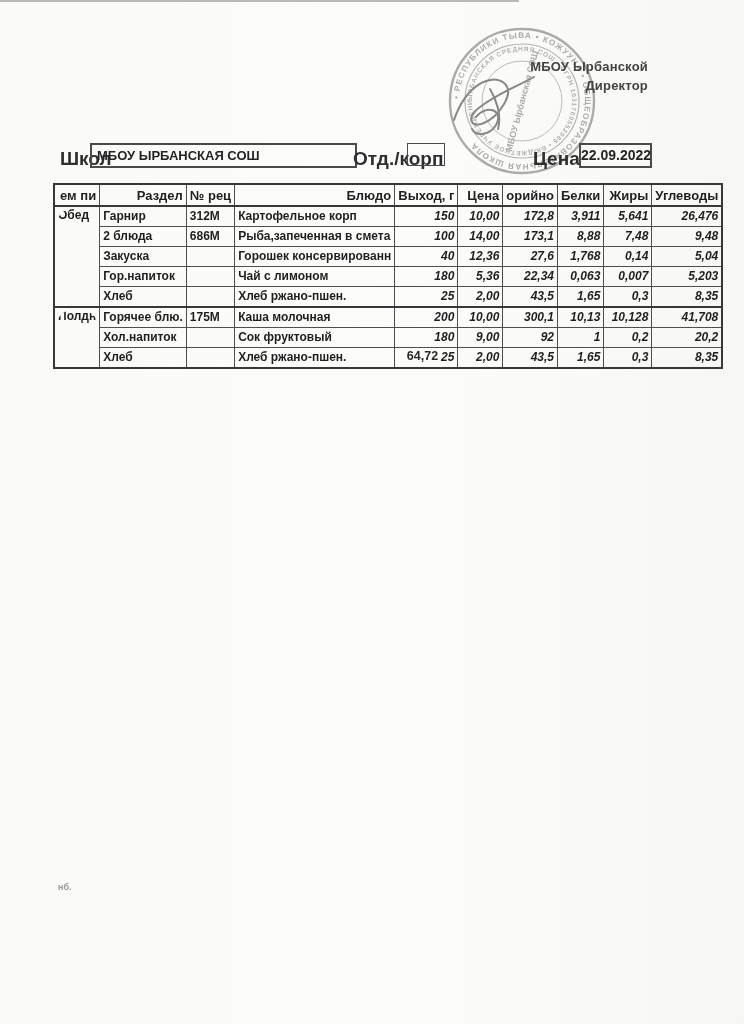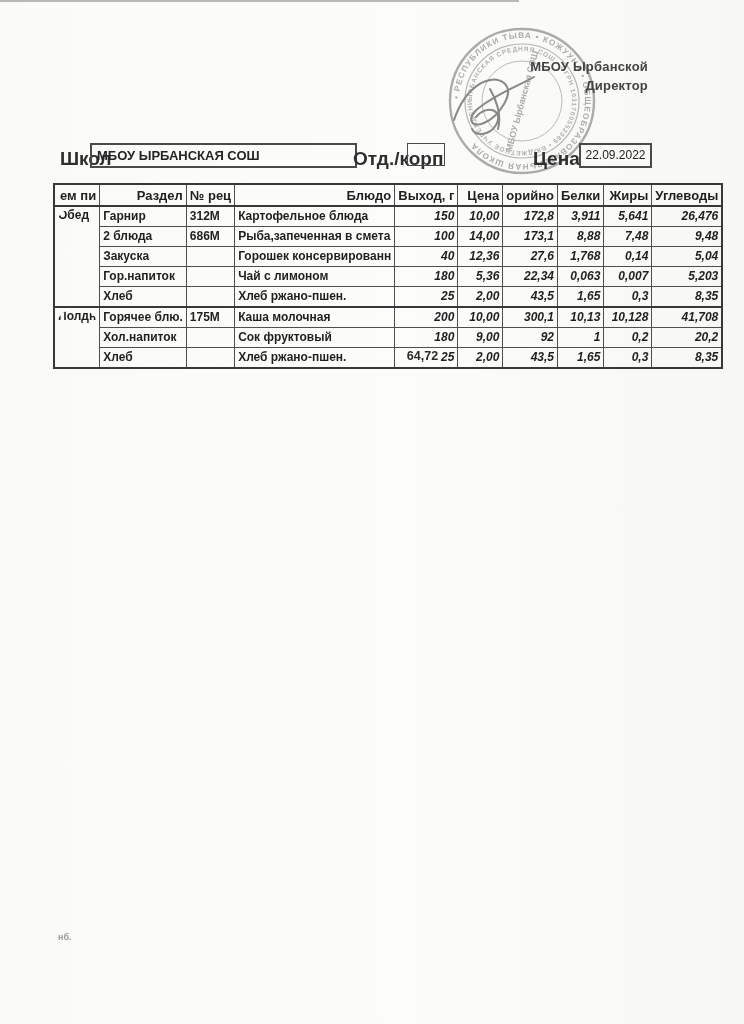--- a/index.html
+++ b/index.html
@@ -28,21 +28,21 @@
   .formrow{position:absolute;left:0;top:0;width:744px;}
   .lbl{position:absolute;color:#2e2e2e;font-size:19px;font-weight:700;}
   .school-label{left:60px;top:148px;}
   .dept-label{left:353px;top:148px;}
   .day-label{left:533px;top:148px;}
   .box{position:absolute;border:2px solid #4a4a4a;background:transparent;}
   .school-box{left:90px;top:143px;width:258px;height:21px;
     font-size:13px;font-weight:700;color:#242424;line-height:21px;padding-left:5px;}
   .dept-box{left:407px;top:143px;width:36px;height:21px;border-width:1.5px;}
   .date-box{left:579px;top:143px;width:69px;height:21px;
-    font-size:12px;font-weight:400;color:#242424;line-height:21px;text-align:center;}
+    font-size:14px;font-weight:700;color:#242424;line-height:21px;text-align:center;}
   
   table.menu{
     position:absolute;left:53px;top:183px;
     border-collapse:collapse;table-layout:fixed;
     font-size:12px;font-weight:700;color:#1f1f1f;
     border:2.5px solid #383838;
   }
   table.menu th, table.menu td{
     border:1px solid #4e4e4e;
     padding:0 3px;overflow:hidden;white-space:nowrap;
@@ -53,21 +53,21 @@
     border-bottom:2px solid #383838;
   }
   td.n{text-align:right;font-style:italic;}
   td.g{vertical-align:top;border-right:2px solid #383838;padding-top:1px;}
   tr.gs td{border-top:2px solid #383838;border-radius:22px;}
   .total{
     position:absolute;left:397px;top:349px;width:51px;text-align:center;
     font-size:12.5px;font-weight:700;color:#2a2a2a;
   }
   .smudge{
-    position:absolute;left:58px;top:932px;color:#9a9a98;font-size:9px;
+    position:absolute;left:58px;top:882px;color:#9a9a98;font-size:9px;
     filter:blur(.4px);font-weight:600;
   }
 </style>
 </head>
 <body>
 
 <div class="sheet">
 
   <div class="scan-edge"></div>
 
@@ -131,21 +131,21 @@
       <th>Цена</th>
       <th>орийно</th>
       <th>Белки</th>
       <th>Жиры</th>
       <th>Углеводы</th>
     </tr>
     <tr class="gs">
       <td class="g" rowspan="5">Обед</td>
       <td>Гарнир</td>
       <td>312М</td>
-      <td>Картофельное блюда</td>
+      <td>Картофельное корп</td>
       <td class="n">150</td>
       <td class="n">10,00</td>
       <td class="n">172,8</td>
       <td class="n">3,911</td>
       <td class="n">5,641</td>
       <td class="n">26,476</td>
     </tr>
     <tr>
       <td>2 блюда</td>
       <td>686М</td>

